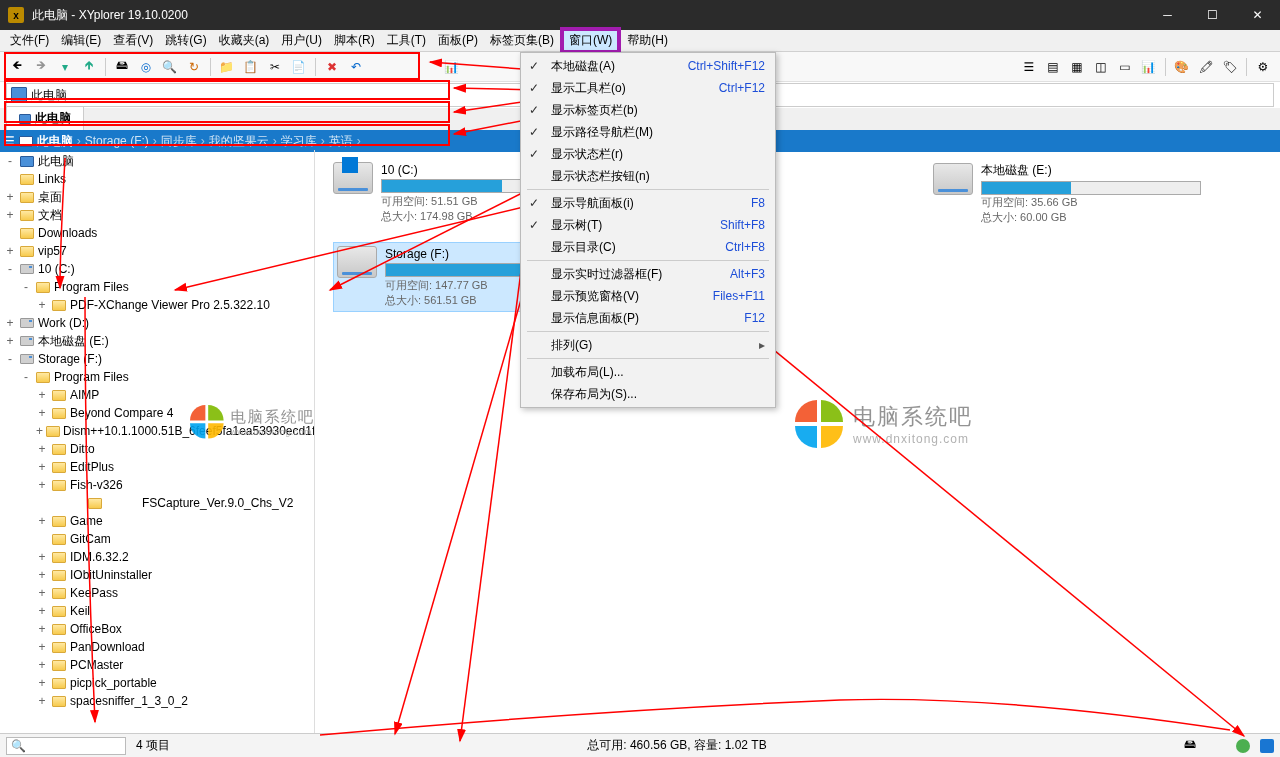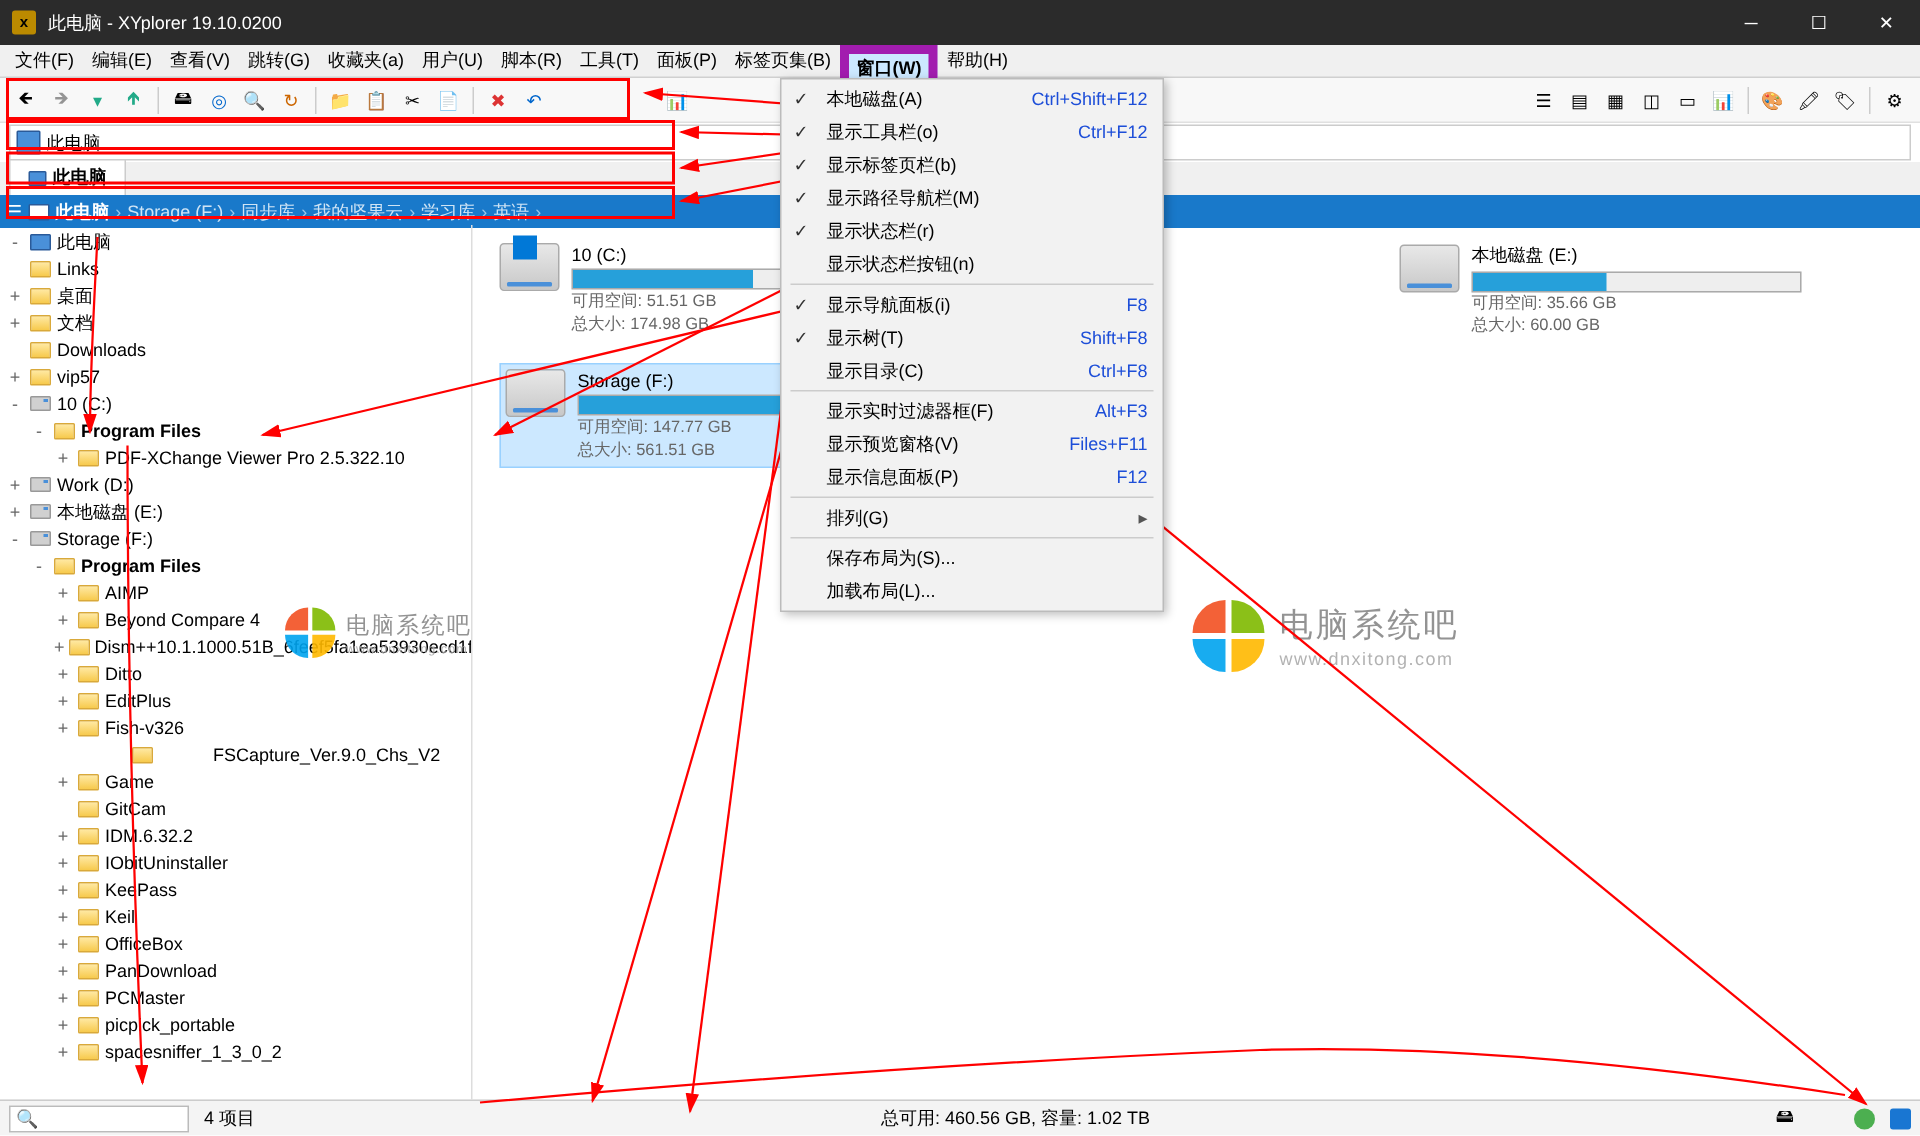--- a/index.html
+++ b/index.html
@@ -3,23 +3,23 @@
 <meta charset="utf-8">
 <style>
 * { margin:0; padding:0; box-sizing:border-box; font-family:"Segoe UI","Microsoft YaHei",sans-serif; font-size:12px; user-select:none; }
 body { background:#fff; width:1280px; height:757px; overflow:hidden; position:relative; }
 
 .titlebar { height:30px; background:#2b2b2b; color:#fff; display:flex; align-items:center; padding-left:8px; }
 .titlebar .ico { width:16px; height:16px; background:#bb8a00; margin-right:8px; border-radius:2px; display:flex; align-items:center; justify-content:center; color:#000; font-weight:bold; font-size:10px; }
 .titlebar .win-ctrl { margin-left:auto; display:flex; }
 .titlebar .win-ctrl div { width:45px; height:30px; display:flex; align-items:center; justify-content:center; color:#fff; }
 
-.menubar { height:22px; background:#f0f0f0; display:flex; align-items:flex-start; padding:0 4px; border-bottom:1px solid #d0d0d0; }
+.menubar { height:22px; background:#f0f0f0; display:flex; align-items:center; padding:0 4px; border-bottom:1px solid #d0d0d0; }
 .menubar .m { padding:2px 6px; cursor:default; }
-.menubar .m.open { background:#cce8ff; border:6px solid #a21caf; padding:1px 5px;font-weight:bold; }
+.menubar .m.open { background:#cce8ff; border:4px solid #a21caf; padding:1px 5px; }
 
 .toolbar { height:30px; background:#f8f8f8; display:flex; align-items:center; padding:0 6px; gap:2px; border-bottom:1px solid #e0e0e0; }
 .tbtn { width:22px; height:22px; display:flex; align-items:center; justify-content:center; border-radius:2px; }
 .sep { width:1px; height:18px; background:#ccc; margin:0 3px; }
 
 .redbox { border:2px solid red; position:absolute; pointer-events:none; z-index:100; }
 
 .addressbar { height:24px; display:flex; align-items:center; border:1px solid #ccc; margin:1px 6px; padding:2px 4px; background:#fff; }
 .addressbar .pcico { width:16px; height:16px; margin-right:4px; }
 
@@ -29,21 +29,21 @@
 .breadcrumb { height:22px; background:#1979ca; color:#fff; display:flex; align-items:center; padding:0 4px; gap:4px; }
 .breadcrumb .crumb { color:#cfe4f5; }
 .breadcrumb .crumb.cur { color:#fff; font-weight:bold; }
 .breadcrumb .sep2 { color:#9cc6e8; }
 
 .workspace { position:absolute; top:150px; bottom:24px; left:0; right:0; display:flex; }
 .tree { width:315px; border-right:1px solid #ddd; overflow:hidden; padding-top:2px; }
 .tree .node { display:flex; align-items:center; height:18px; padding-left:4px; white-space:nowrap; }
 .tree .exp { width:12px; text-align:center; color:#666; cursor:pointer; }
 .tree .ticon { width:16px; height:14px; margin:0 3px; display:inline-flex; align-items:center; justify-content:center; }
-.tree .bold { font-weight:bold; }
+.tree .bold { font-weight:normal; }
 .folder-ico { width:14px; height:11px; background:linear-gradient(#ffe9a3,#f7ca4d); border:1px solid #d9a93a; border-radius:1px; }
 .drive-ico { width:14px; height:10px; background:#d0d0d0; border:1px solid #999; border-radius:1px; position:relative; }
 .drive-ico::after { content:""; position:absolute; right:1px; top:1px; width:3px; height:2px; background:#4a90d9; }
 .pc-ico { width:14px; height:11px; background:#4a90d9; border:1px solid #2a5a99; border-radius:1px; }
 
 .drives { flex:1; padding:8px 10px; position:relative; }
 .drive-tile { display:inline-block; width:290px; margin:4px 8px; vertical-align:top; }
 .drive-tile.sel { background:#cce8ff; border:1px solid #99d1ff; padding:3px; }
 .drive-tile .row1 { display:flex; align-items:center; gap:8px; }
 .drive-big { width:40px; height:32px; background:linear-gradient(#e8e8e8,#c8c8c8); border:1px solid #aaa; border-radius:3px; position:relative; }
@@ -511,24 +511,24 @@
     <div class="item">
       <span>显示信息面板(P)</span>
       <span class="sc">F12</span>
     </div>
     <hr>
     <div class="item sub">
       <span>排列(G)</span>
     </div>
     <hr>
     <div class="item">
+      <span>加载布局(L)...</span>
+    </div>
+    <div class="item">
       <span>保存布局为(S)...</span>
-    </div>
-    <div class="item">
-      <span>加载布局(L)...</span>
     </div>
   </div>
 
 <div class="statusbar">
   <div class="search">
       <span>🔍</span>
     </div>
   <span>4 项目</span>
   <span class="grow"></span>
   <span>总可用: 460.56 GB, 容量: 1.02 TB</span>

